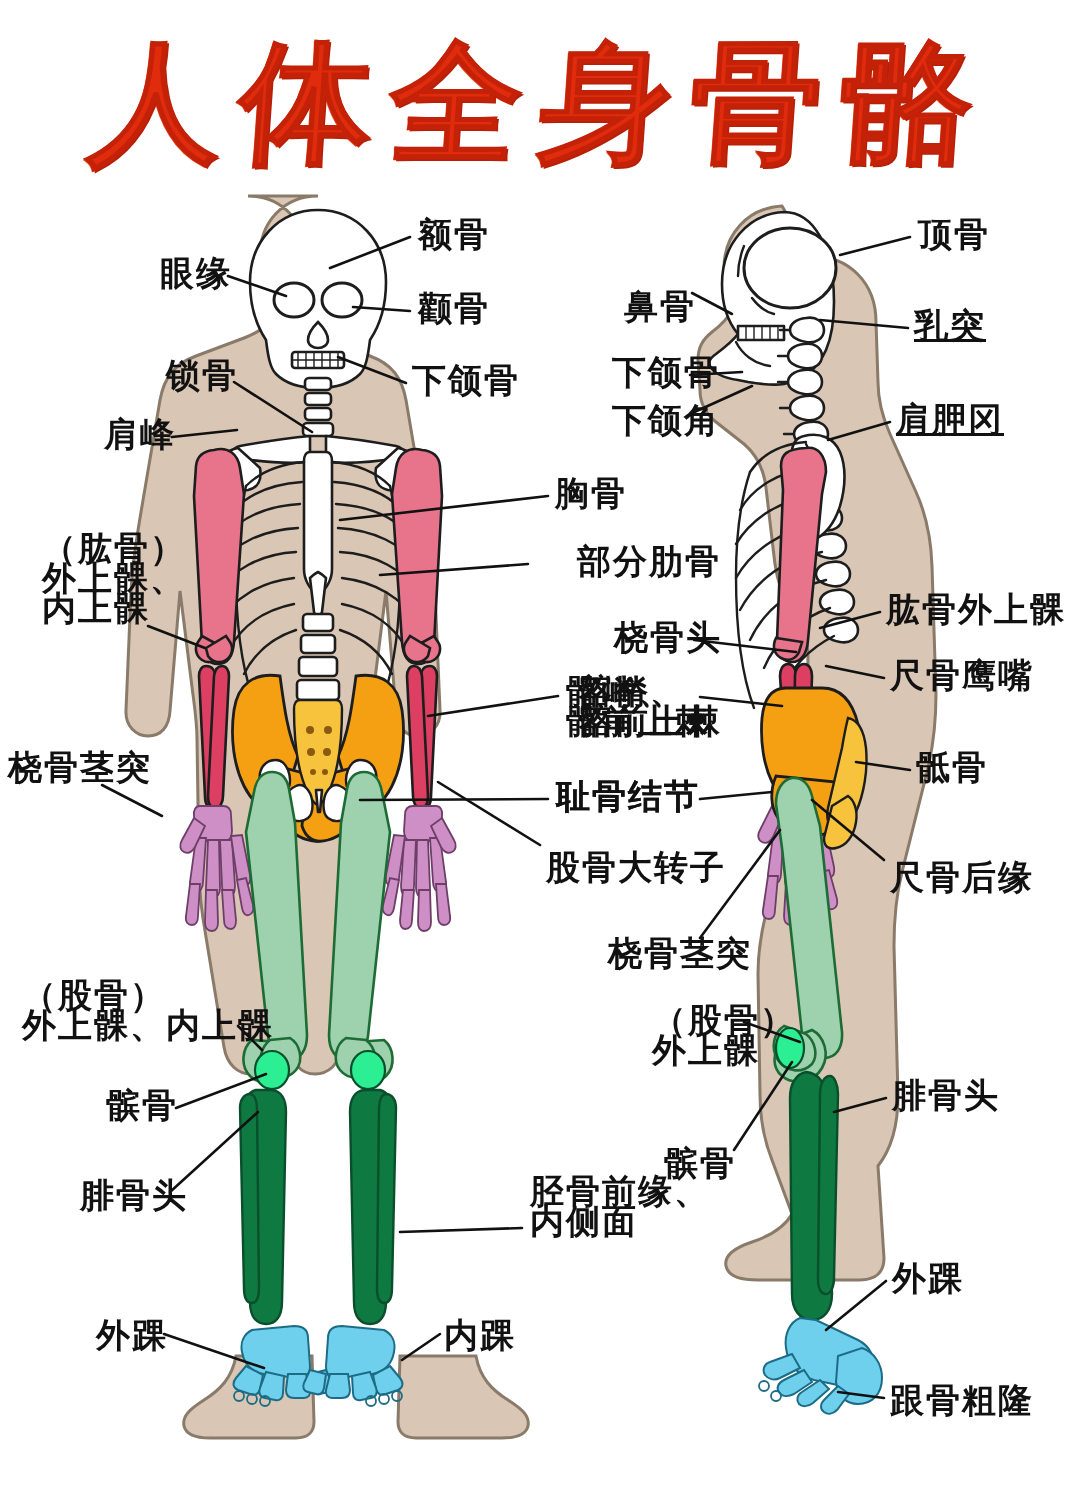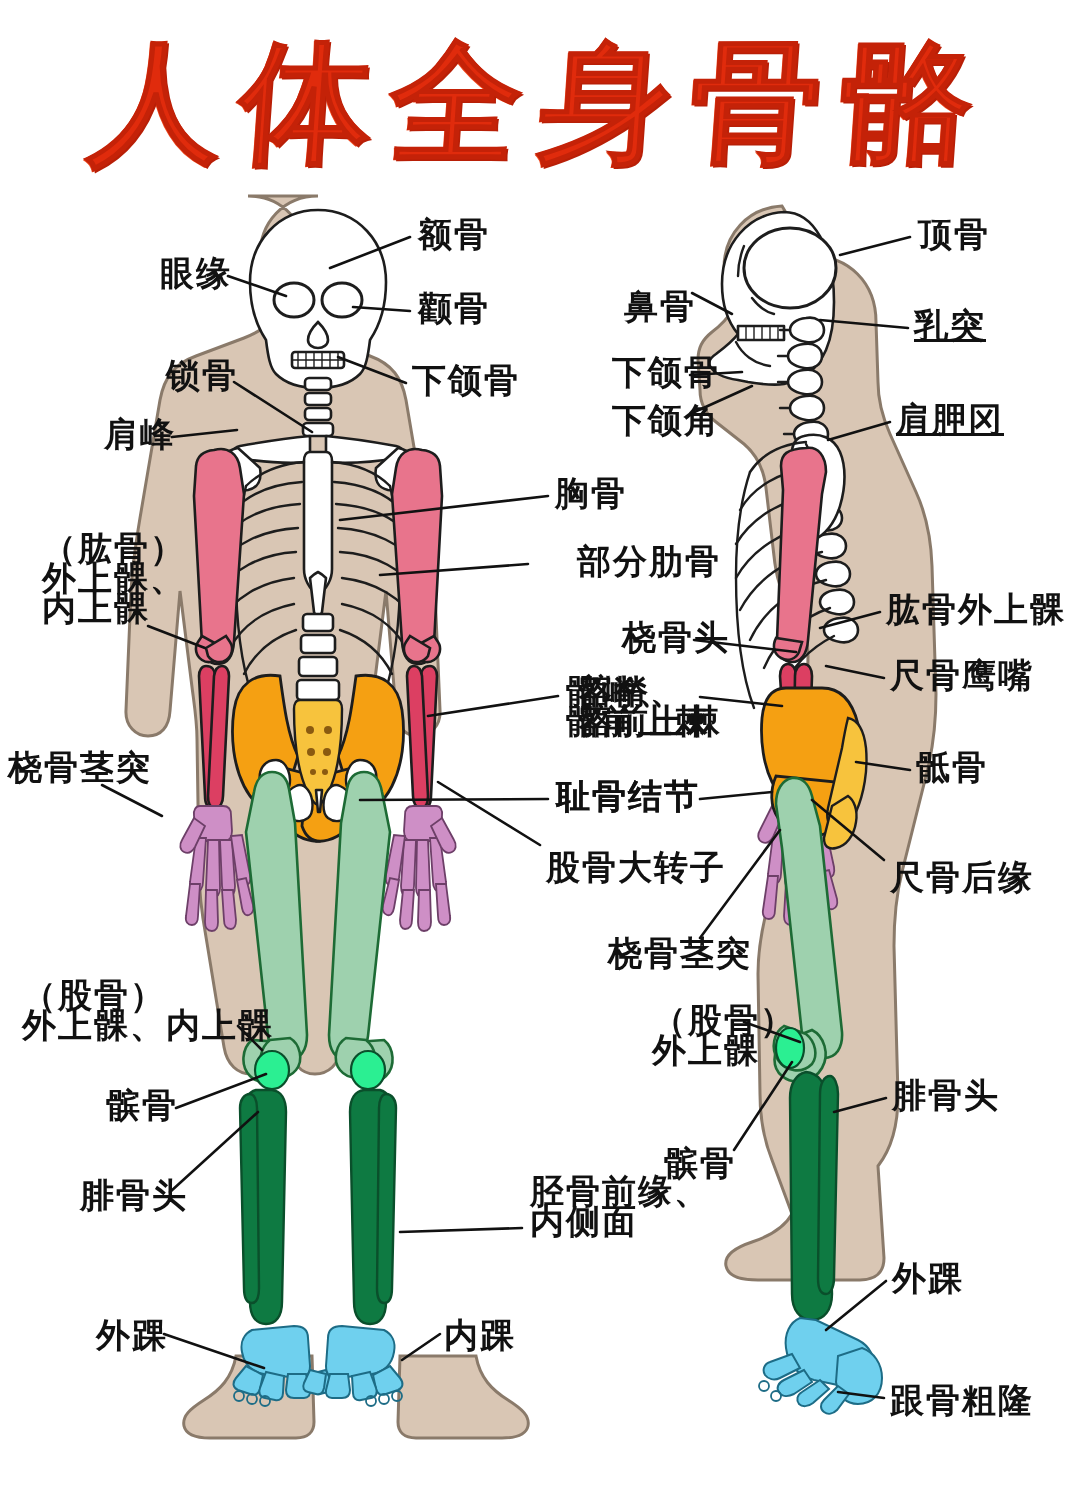--- a/index.html
+++ b/index.html
@@ -410,21 +410,21 @@
 内侧面</div>
       <div class="lbl" style="left: 96px; top: 1320px;">外踝</div>
       <div class="lbl" style="left: 444px; top: 1320px;">内踝</div>
       <div class="lbl" style="left: 918px; top: 219px;">顶骨</div>
       <div class="lbl" style="left: 624px; top: 275px; margin-top: 16px;">鼻骨</div>
       <div class="lbl" style="left: 914px; top: 310px; text-decoration: underline;">乳突</div>
       <div class="lbl" style="left: 612px; top: 357px;">下颌骨</div>
       <div class="lbl" style="left: 612px; top: 405px;">下颌角</div>
       <div class="lbl" style="left: 896px; top: 404px; text-decoration: underline;">肩胛冈</div>
       <div class="lbl" style="left: 886px; top: 594px;">肱骨外上髁</div>
-      <div class="lbl" style="left: 614px; top: 622px; margin-left: 8px;">桡骨头</div>
+      <div class="lbl" style="left: 614px; top: 622px;">桡骨头</div>
       <div class="lbl" style="left: 890px; top: 660px;">尺骨鹰嘴</div>
       <div class="lbl" style="left: 578px; top: 676px;">髂嵴、
 髂前上棘</div>
       <div class="lbl" style="left: 916px; top: 752px;">骶骨</div>
       <div class="lbl" style="left: 556px; top: 781px;">耻骨结节</div>
       <div class="lbl" style="left: 890px; top: 862px;">尺骨后缘</div>
       <div class="lbl" style="left: 608px; top: 938px;">桡骨茎突</div>
       <div class="lbl" style="left: 652px; top: 1005px;">（股骨）
 外上髁</div>
       <div class="lbl" style="left: 664px; top: 1148px;">髌骨</div>

